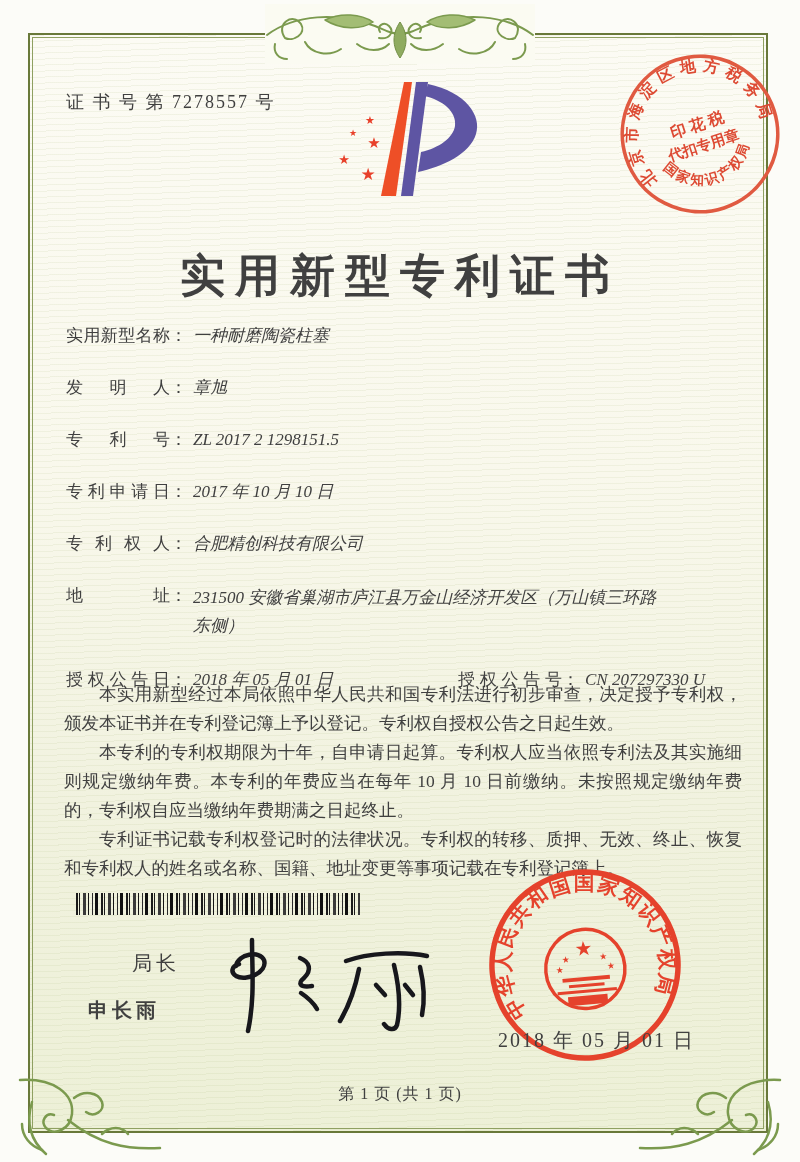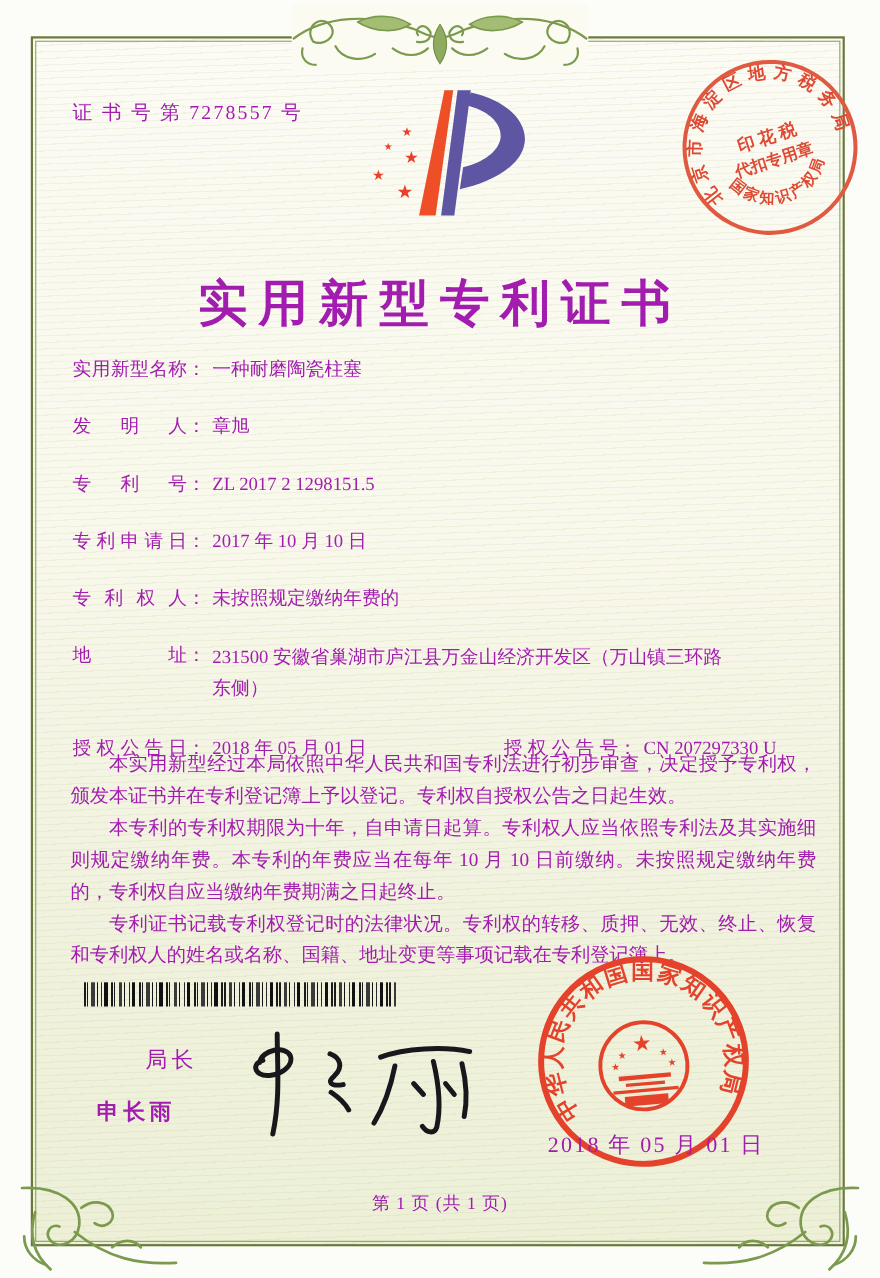--- a/index.html
+++ b/index.html
@@ -1,38 +1,38 @@
 <!DOCTYPE html>
 <html><head>
 <meta charset="utf-8">
 <style>
   html,body{margin:0;padding:0;}
   .page{
     position:relative;width:800px;height:1162px;margin:0 auto;
     background:#fcfcf8;
     font-family:"Liberation Serif","DejaVu Serif",serif;
-    color:#a21caf;overflow:hidden;
+    color:#404040;overflow:hidden;
   }
   
   .frame{
     position:absolute;left:28px;top:33px;width:740px;height:1100px;
     border:2px solid #69793a;box-sizing:border-box;
     background:
       repeating-linear-gradient(178deg, rgba(170,185,125,0.13) 0 1px, rgba(0,0,0,0) 1px 6px),
       linear-gradient(180deg,#fcfbf4 0%,#f9f8ec 40%,#f1f2df 70%,#edf0d7 100%);
   }
   .frame::after{content:"";position:absolute;inset:2px;border:1px solid #8fa061;pointer-events:none;}
   .abs{position:absolute;}
   .cert-number{left:66px;top:90px;font-size:18px;letter-spacing:2px;}
   .title{left:0;right:0;top:210px;text-align:center;font-size:45px;font-weight:bold;letter-spacing:10px;margin-top:36px;}
   .fields{left:66px;top:324px;width:676px;font-size:17px;line-height:24px;}
   .frow{margin-bottom:28px;position:relative;}
   .flabel{display:inline-block;width:104px;text-align:justify;text-align-last:justify;vertical-align:top;}
   .fcolon{display:inline-block;vertical-align:top;}
-  .fvalue{display:inline-block;vertical-align:top;margin-left:6px;}
+  .fvalue{display:inline-block;vertical-align:top;margin-left:6px;font-style:italic;}
   .fvalue.wrap{width:478px;line-height:28px;}
   .frow.double .right-col{position:absolute;left:392px;top:0;white-space:nowrap;}
   .paras{left:64px;top:680px;width:678px;font-size:17.5px;line-height:29px;text-align:justify;}
   .paras p{margin:0;text-indent:2em;}
   .barcode{
     left:76px;top:893px;width:284px;height:22px;
     background:repeating-linear-gradient(90deg,
       #1b1b1b 0 2px,transparent 2px 3px,#1b1b1b 3px 4px,transparent 4px 7px,
       #3a3a3a 7px 10px,transparent 10px 12px,#141414 12px 13px,transparent 13px 16px,
       #2a2a2a 16px 17px,transparent 17px 19px,#101010 19px 22px,transparent 22px 25px);
@@ -132,21 +132,21 @@
     <div class="frow">
       <span class="flabel">发明人</span><span class="fcolon">：</span><span class="fvalue">章旭</span>
     </div>
     <div class="frow">
       <span class="flabel">专利号</span><span class="fcolon">：</span><span class="fvalue">ZL 2017 2 1298151.5</span>
     </div>
     <div class="frow">
       <span class="flabel">专利申请日</span><span class="fcolon">：</span><span class="fvalue">2017 年 10 月 10 日</span>
     </div>
     <div class="frow">
-      <span class="flabel">专利权人</span><span class="fcolon">：</span><span class="fvalue">未按照规定缴纳年费的</span>
+      <span class="flabel">专利权人</span><span class="fcolon">：</span><span class="fvalue">合肥精创科技有限公司</span>
     </div>
     <div class="frow">
       <span class="flabel">地址</span><span class="fcolon">：</span><span class="fvalue wrap">231500 安徽省巢湖市庐江县万金山经济开发区（万山镇三环路东侧）</span>
     </div>
     <div class="frow double">
       <span>
         <span class="flabel">授权公告日</span><span class="fcolon">：</span><span class="fvalue">2018 年 05 月 01 日</span>
       </span>
       <span class="right-col">
         <span class="flabel">授权公告号</span><span class="fcolon">：</span><span class="fvalue">CN 207297330 U</span>

